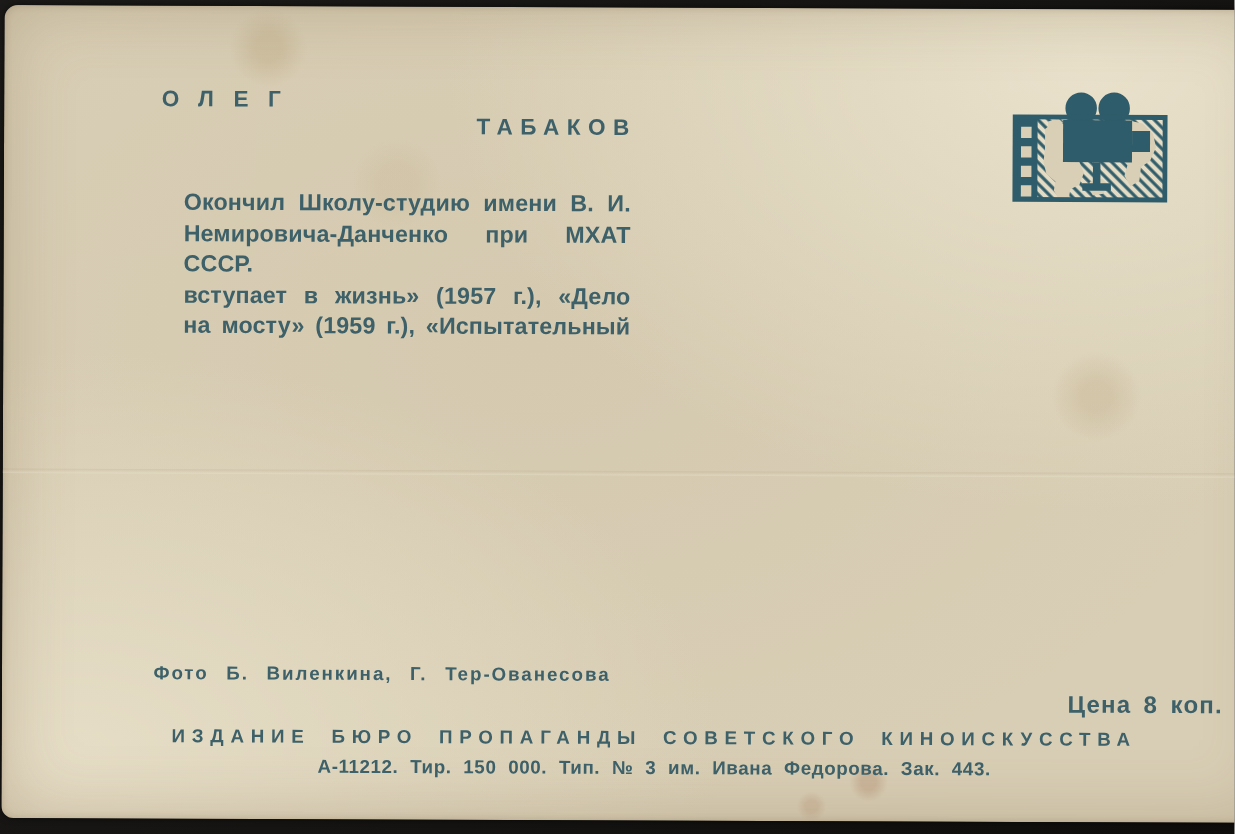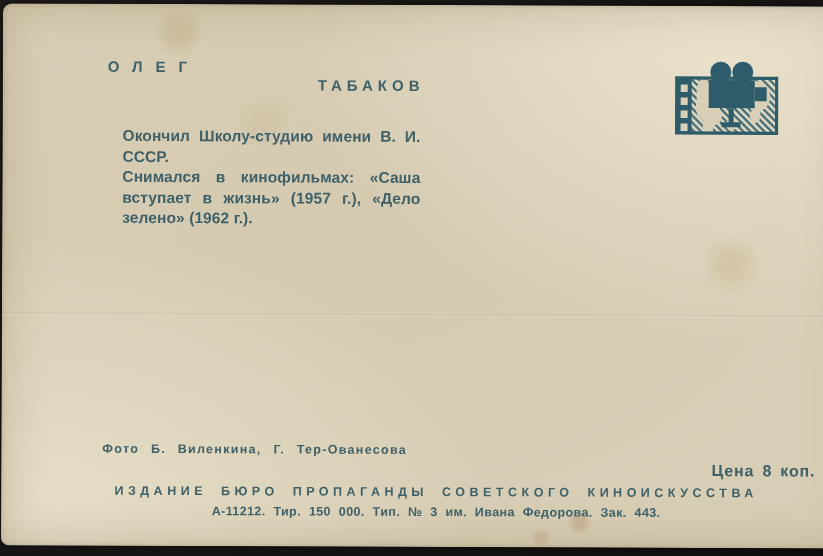--- a/index.html
+++ b/index.html
@@ -96,24 +96,24 @@
       <rect x="6" y="25.5" width="7" height="7.5" fill="#d9cfb6"></rect>
       <rect x="6" y="38.5" width="7" height="7.5" fill="#d9cfb6"></rect>
       <rect x="6" y="51.5" width="7" height="7.5" fill="#d9cfb6"></rect>
       <rect x="6" y="64.5" width="7" height="7.5" fill="#d9cfb6"></rect>
 
       <rect x="2" y="19" width="100" height="55" fill="none" stroke="#2f5c6a" stroke-width="3.2"></rect>
     </svg>
 
     <div class="bio">
       <div class="bline">Окончил Школу-студию имени В. И.</div>
+      <div class="bline">Немировича-Данченко при МХАТ</div>
       <div class="bline endline">СССР.</div>
-      <div class="bline">Снимался в кинофильмах: «Саша</div>
       <div class="bline">вступает в жизнь» (1957 г.), «Дело</div>
-      <div class="bline endline">зелено» (1962 г.).</div>
+      <div class="bline">на мосту» (1959 г.), «Испытательный</div>
     </div>
 
     <div class="credit">Фото Б. Виленкина, Г. Тер-Ованесова</div>
 
     <div class="price">Цена 8 коп.</div>
 
     <div class="pubbox pub">ИЗДАНИЕ БЮРО ПРОПАГАНДЫ СОВЕТСКОГО КИНОИСКУССТВА</div>
     <div class="pubbox imprint">А-11212. Тир. 150 000. Тип. № 3 им. Ивана Федорова. Зак. 443.</div>
 
   </div>

